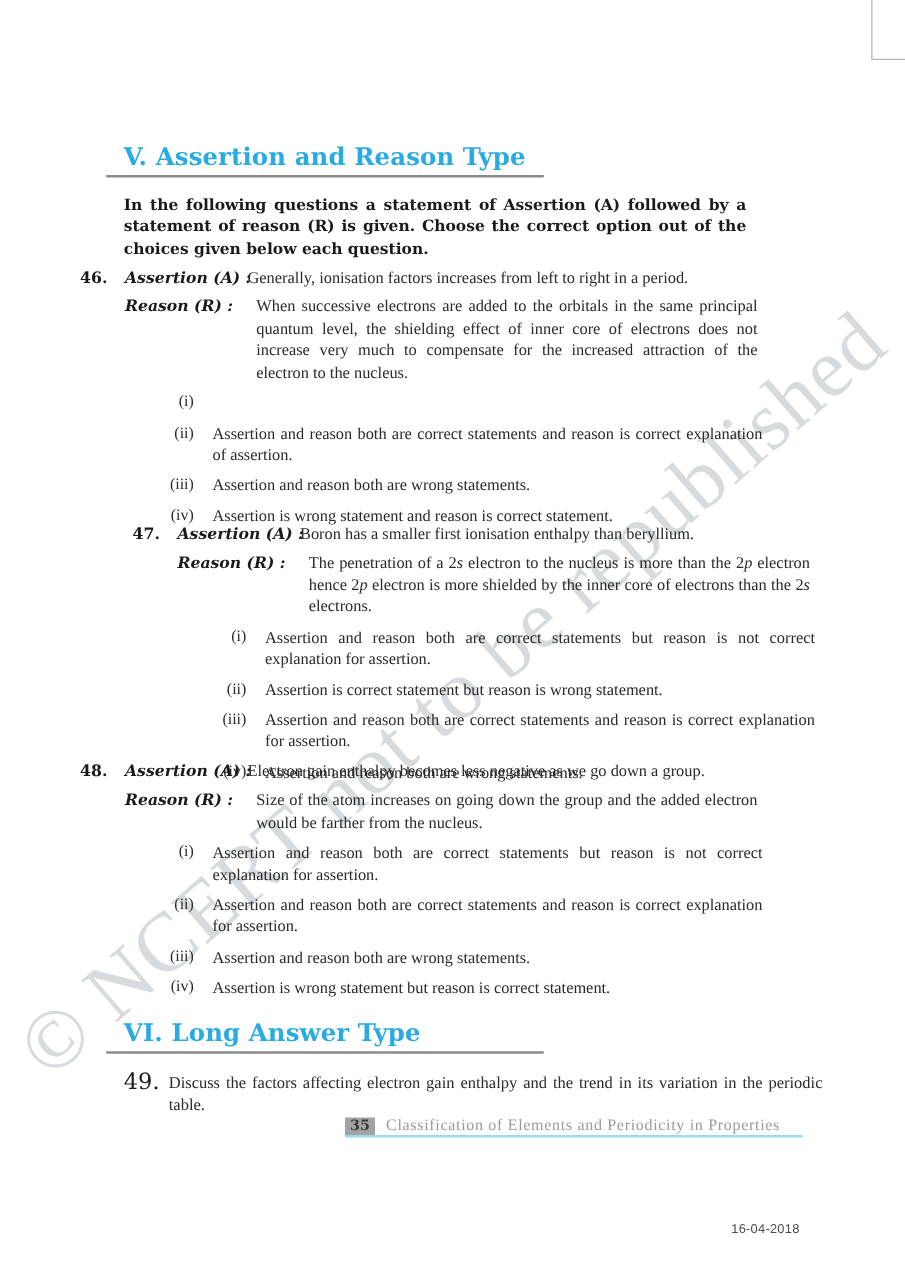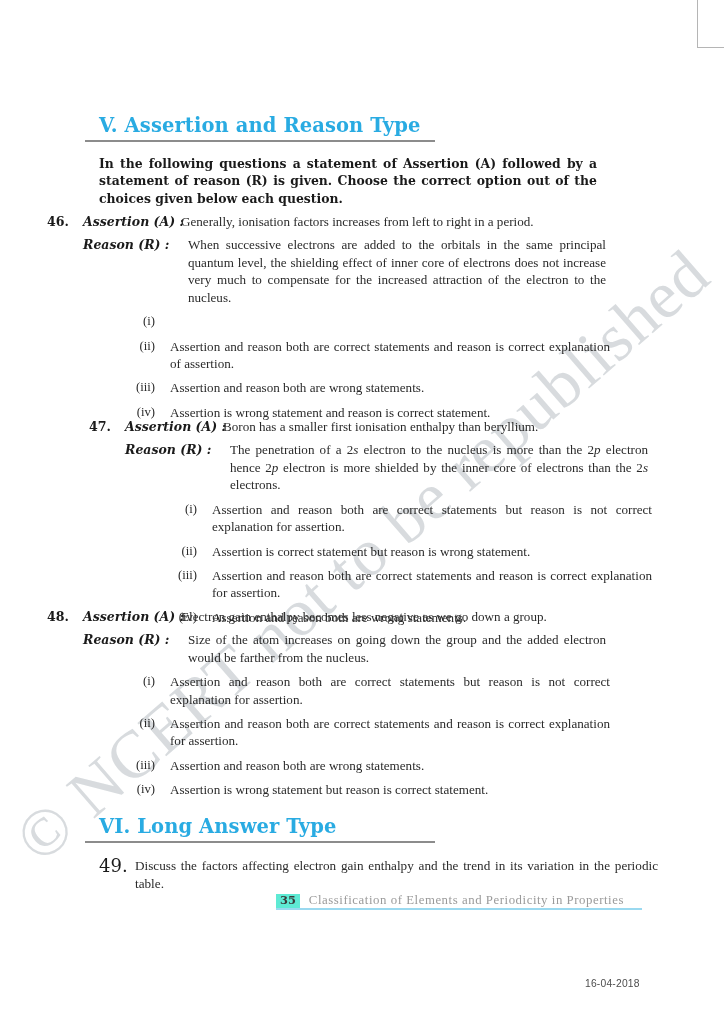--- a/index.html
+++ b/index.html
@@ -86,21 +86,21 @@
 
   
   .qblock { position: absolute; left: 0; width: 724px; }
 
   .qrow {
     display: flex;
     align-items: flex-start;
   }
   .qnum {
     width: 36px;
-    margin-left: 47px;
+    margin-left: 64px;
     flex: 0 0 36px;
     font-family: "DejaVu Serif", "Liberation Serif", serif;
     font-weight: bold;
     font-size: 12.6px;
     line-height: 17.4px;
     color: #1a1a1a;
   }
   .qlabel {
     flex: 0 0 auto;
     font-family: "DejaVu Serif", "Liberation Serif", serif;
@@ -183,21 +183,21 @@
     top: 893px;
     width: 366px;
     display: flex;
     align-items: baseline;
   }
   .footer-pageno {
     font-family: "DejaVu Serif", "Liberation Serif", serif;
     font-weight: bold;
     font-size: 11.4px;
     color: #3a3a3a;
-    background: #5eead4;
+    background: #a3a3a3;
     padding: 0 4px 1px 4px;
     line-height: 13px;
   }
   .footer-title {
     margin-left: 9px;
     font-family: "Liberation Serif", serif;
     font-size: 12.8px;
     letter-spacing: 0.55px;
     color: #9a9a9a;
     white-space: nowrap;

